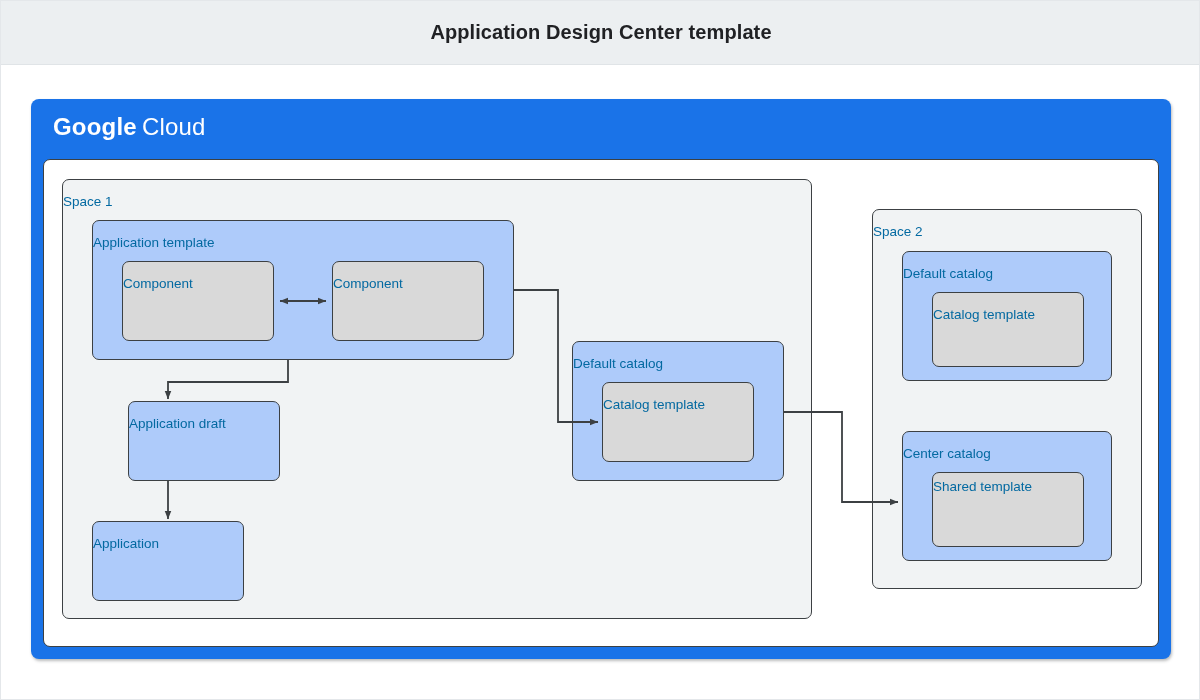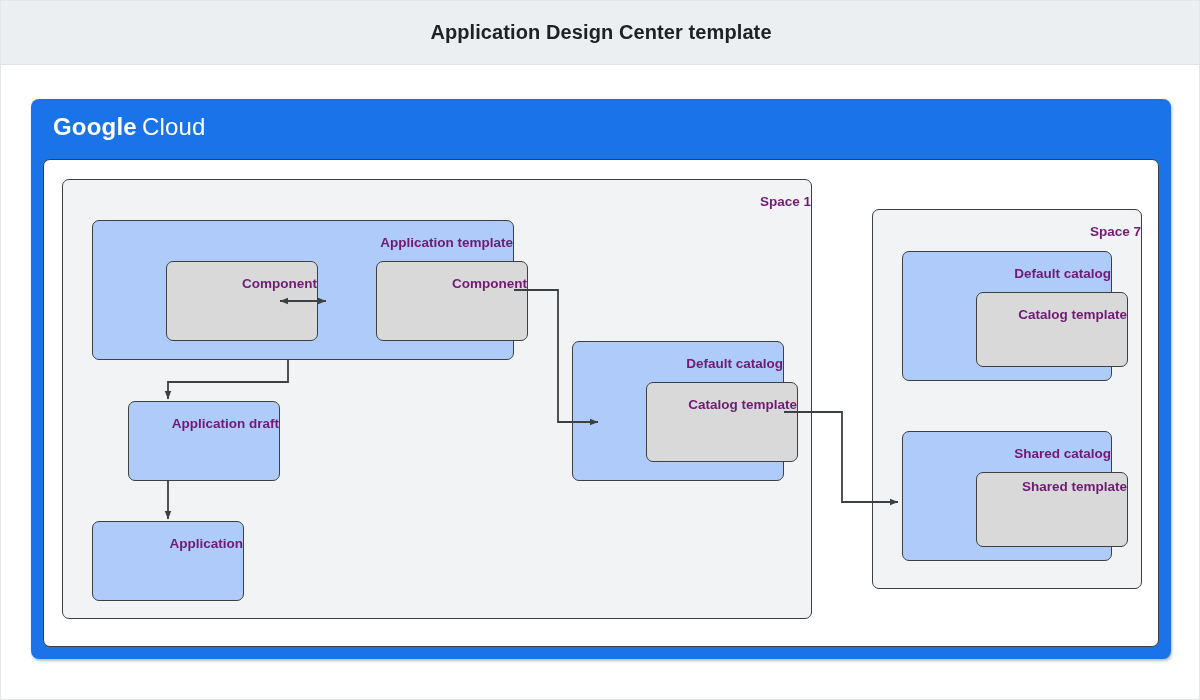--- a/index.html
+++ b/index.html
@@ -81,30 +81,29 @@
     border-radius: 7px;
   }
   .space {
     background: #f1f3f4;
   }
   .blue {
     background: #aecbfa;
   }
   .grey {
     background: #d9d9d9;
-    margin-left: 44px;
   }
   .node-label {
     position: absolute;
     left: 0;
     width: 100%;
-    text-align: right;
-    color: #701a75;
+    text-align: left;
+    color: #0369a1;
     font-size: 13.5px;
-    font-weight: bold;
+    font-weight: normal;
     line-height: 1.2;
   }
   .label-space { font-size: 13.5px; top: 14px; }
   .label-top   { top: 14px; }
 
   
   #connectors {
     position: absolute;
     left: 0; top: 0;
     width: 1116px; height: 488px;
@@ -155,33 +154,33 @@
 
       <div class="node blue" style="left:528px; top:181px; width:212px; height:140px;">
         <div class="node-label label-top">Default catalog</div>
       </div>
 
       <div class="node grey" style="left:558px; top:222px; width:152px; height:80px;">
         <div class="node-label label-top" style="top:14px;">Catalog template</div>
       </div>
 
       <div class="node space" style="left:828px; top:49px; width:270px; height:380px;">
-        <div class="node-label label-space">Space 7</div>
+        <div class="node-label label-space">Space 2</div>
       </div>
 
       <div class="node blue" style="left:858px; top:91px; width:210px; height:130px;">
         <div class="node-label label-top">Default catalog</div>
       </div>
 
       <div class="node grey" style="left:888px; top:132px; width:152px; height:75px;">
         <div class="node-label label-top" style="top:14px;">Catalog template</div>
       </div>
 
       <div class="node blue" style="left:858px; top:271px; width:210px; height:130px;">
-        <div class="node-label label-top">Shared catalog</div>
+        <div class="node-label label-top">Center catalog</div>
       </div>
 
       <div class="node grey" style="left:888px; top:312px; width:152px; height:75px;">
         <div class="node-label label-top" style="top:6px;">Shared template</div>
       </div>
 
       <svg id="connectors" viewBox="0 0 1116 488">
         <defs>
           <marker id="arrowhead" markerWidth="9" markerHeight="8" refX="8.4" refY="4" orient="auto" markerUnits="userSpaceOnUse">
             <path d="M0,0.6 L8.6,4 L0,7.4 z" fill="#3c4043"></path>

